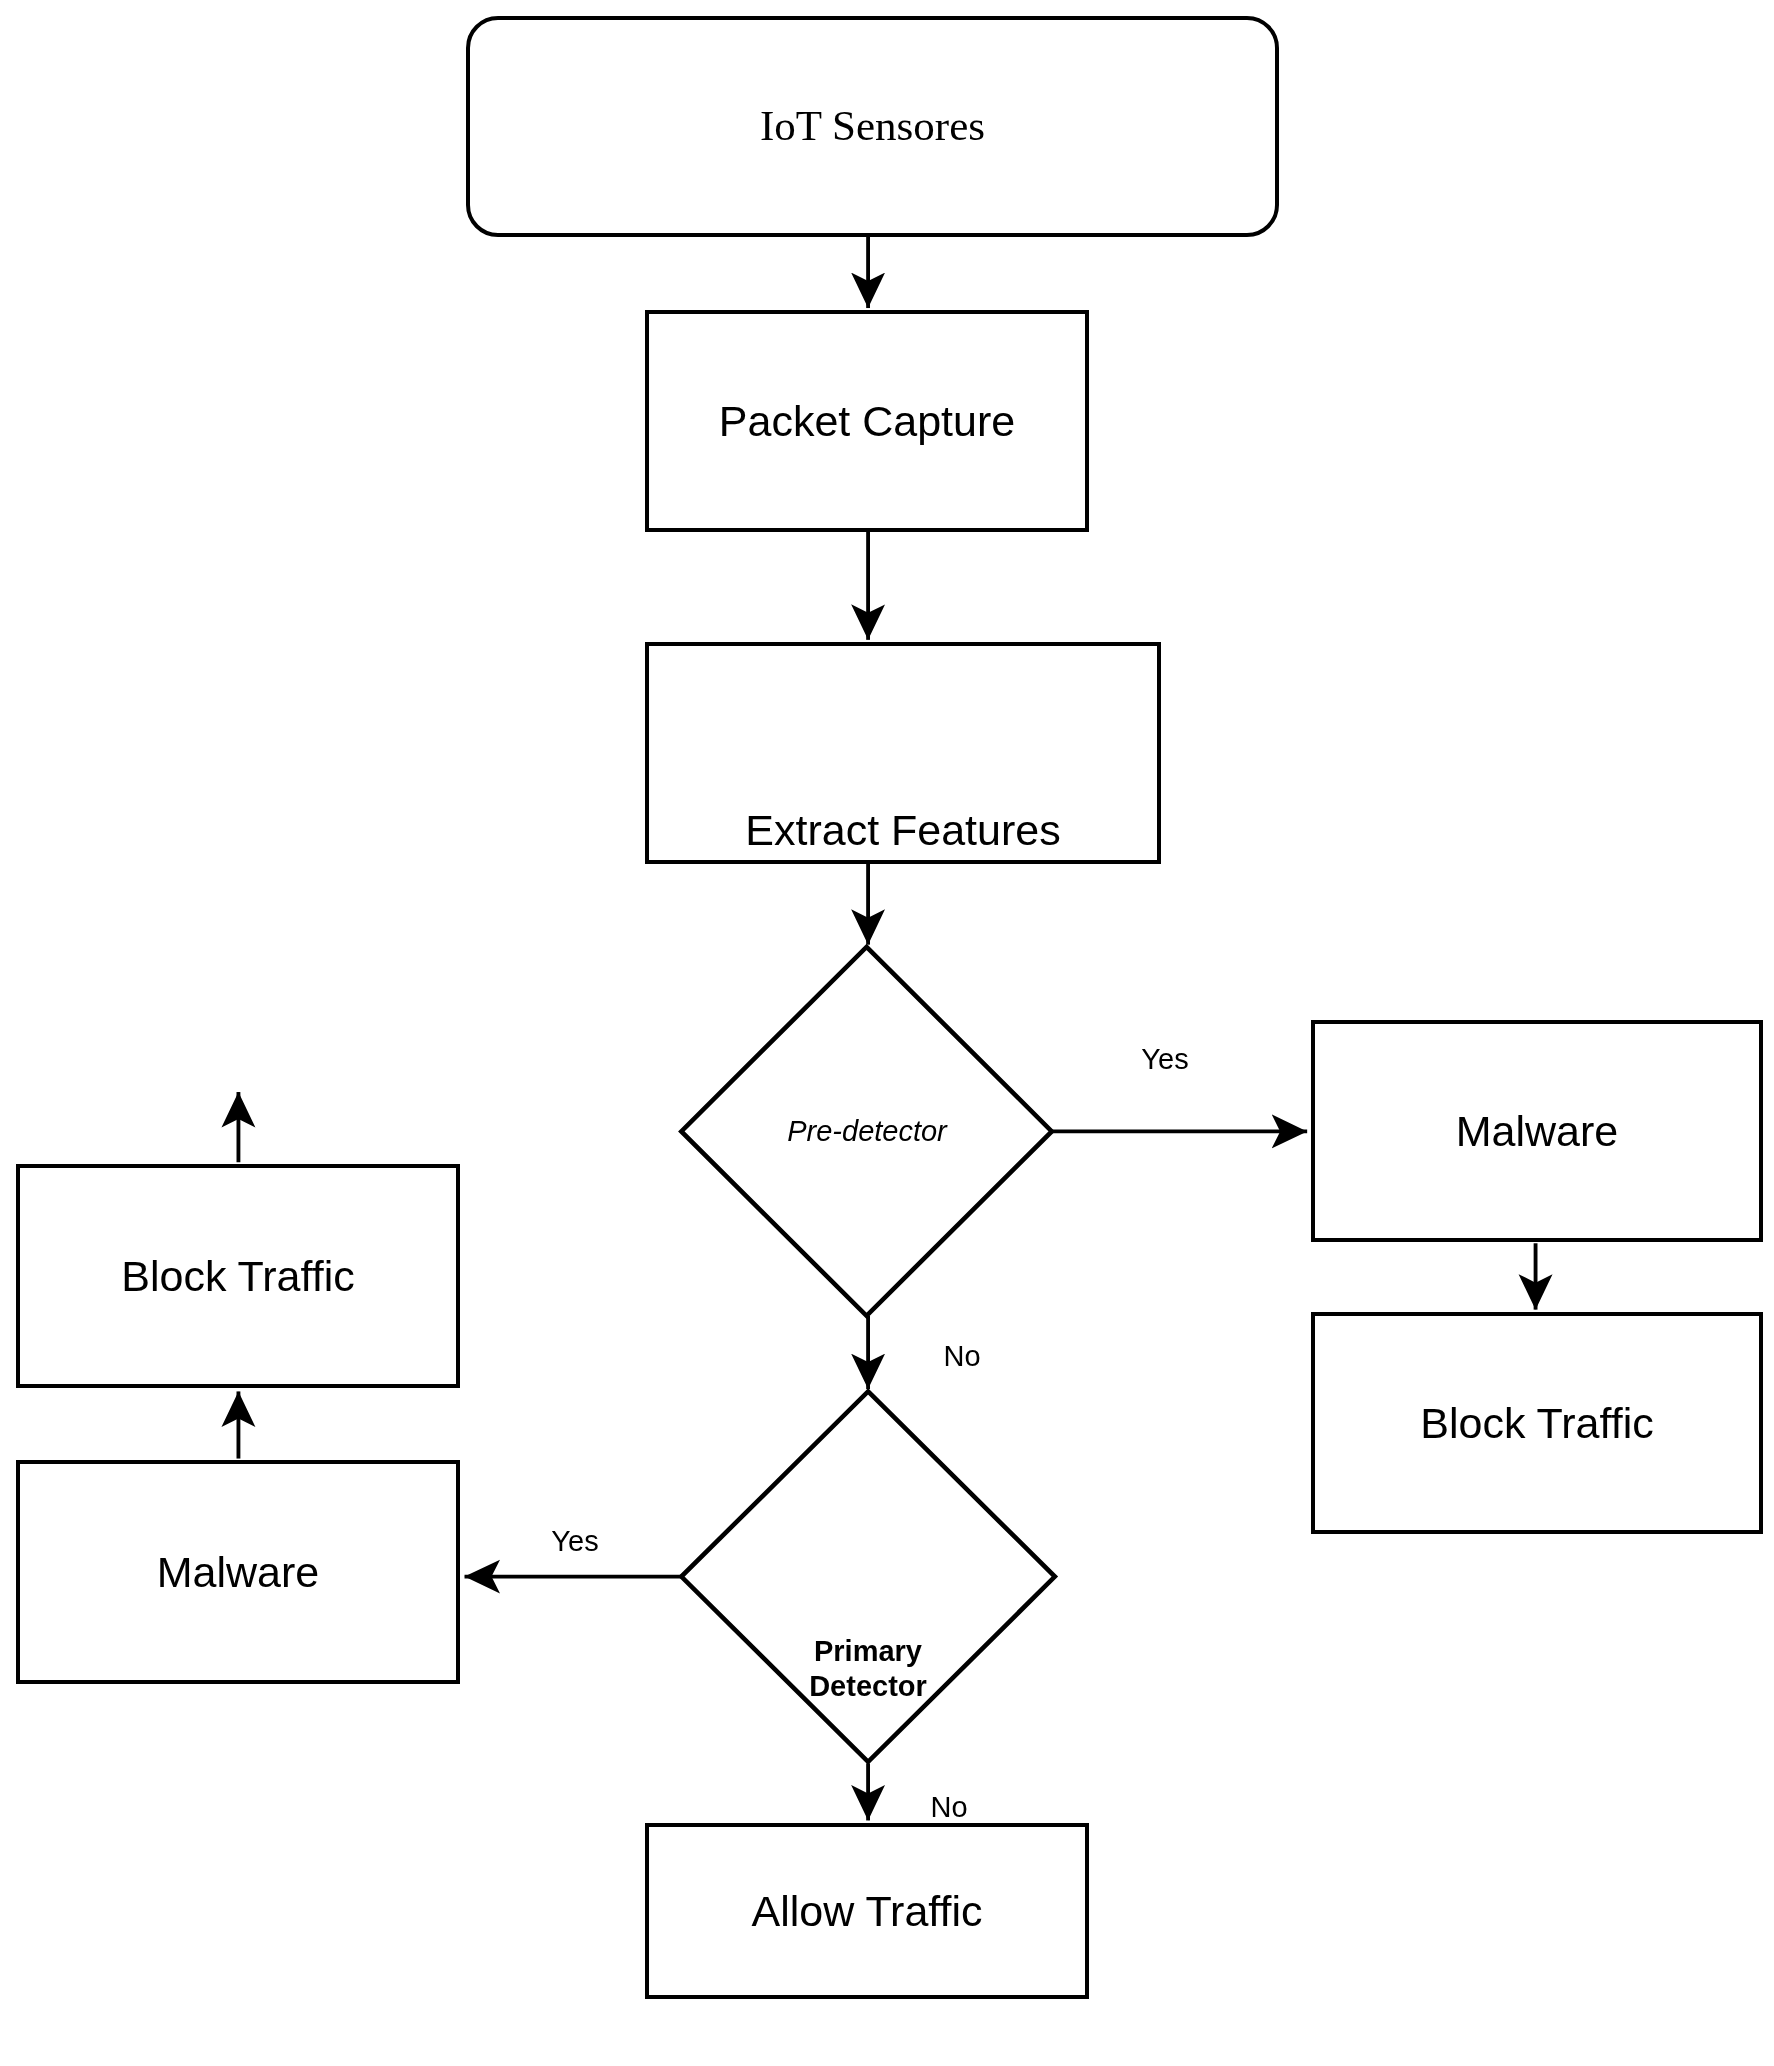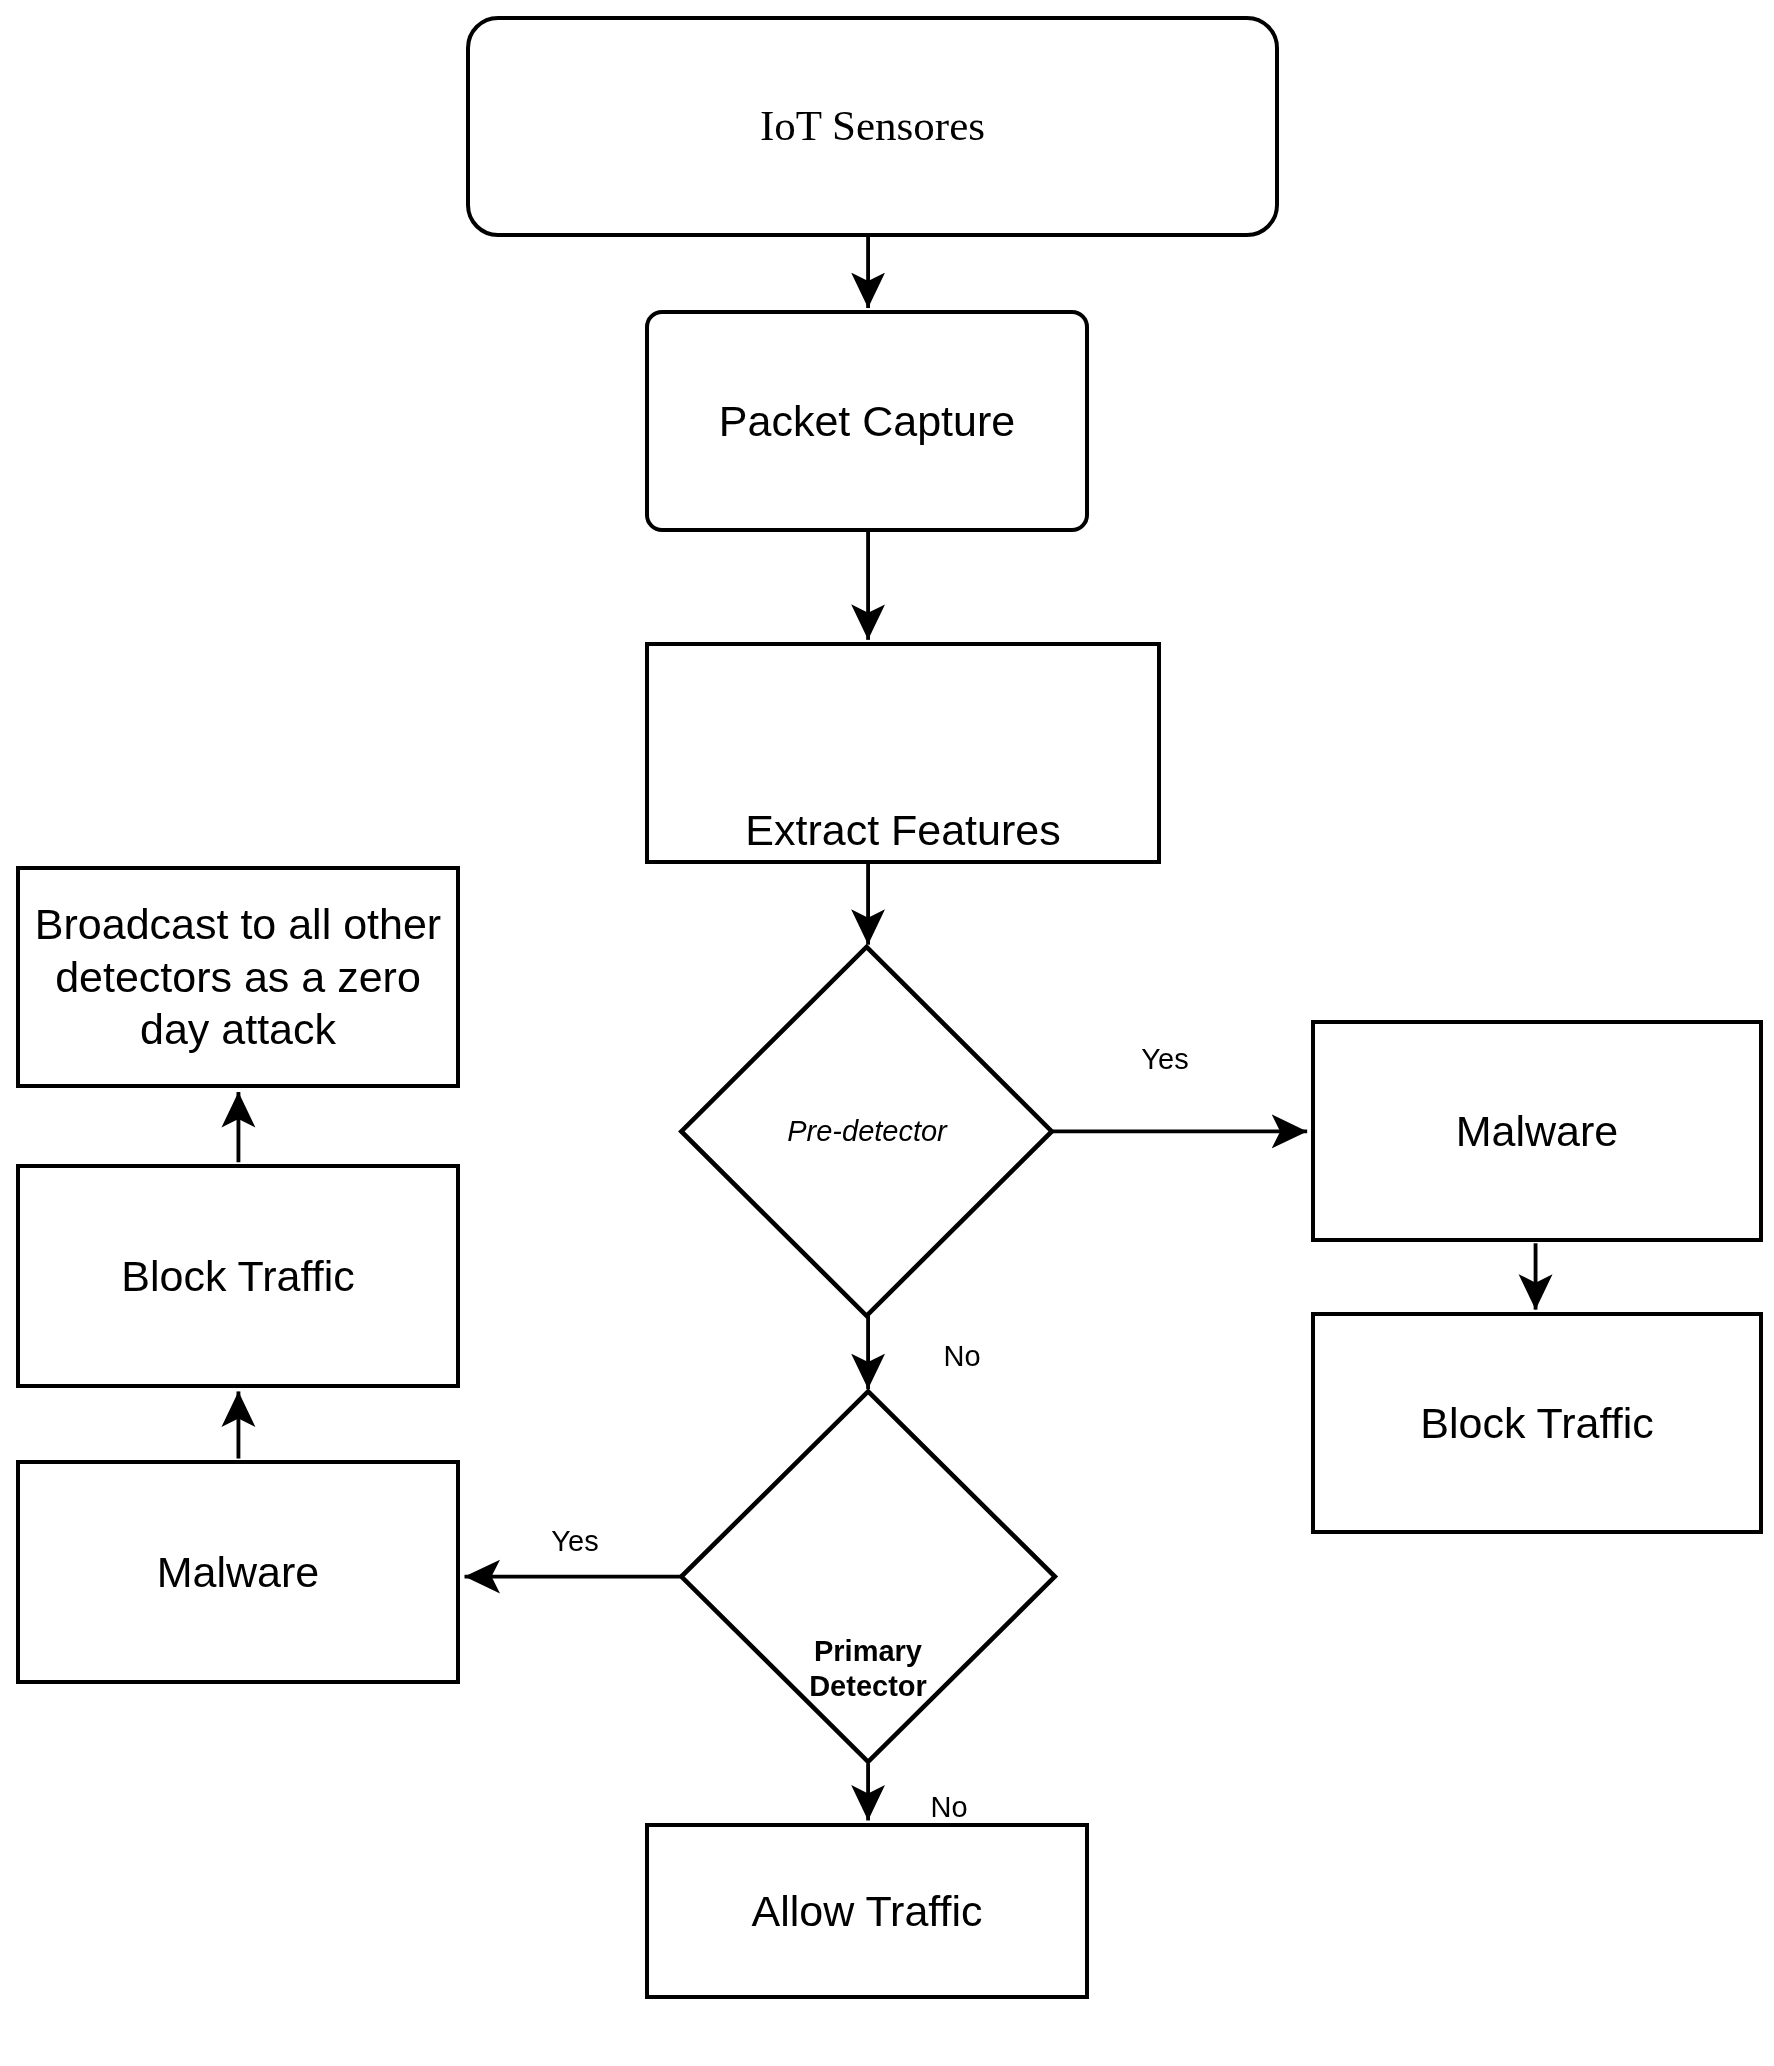--- a/index.html
+++ b/index.html
@@ -65,41 +65,36 @@
     <line x1="883" y1="2043" x2="602" y2="2043" stroke-width="5" marker-end="url(#arrow)"></line>
     <line x1="309" y1="1890" x2="309" y2="1803" stroke-width="5" marker-end="url(#arrow)"></line>
     <line x1="309" y1="1506" x2="309" y2="1415" stroke-width="5" marker-end="url(#arrow)"></line>
     <line x1="1125" y1="2285" x2="1125" y2="2359" stroke-width="5" marker-end="url(#arrow)"></line>
   </svg>
 
   <div class="node rounded" style="left:466px; top:16px; width:813px; height:221px;font-family:Liberation Serif, serif;">
     <span>IoT Sensores</span>
   </div>
 
-  <div class="node" style="left:645px; top:310px; width:444px; height:222px;border-radius:17px;">
+  <div class="node" style="left:645px; top:310px; width:444px; height:222px;">
     <span>Packet Capture</span>
   </div>
 
   <div class="node" style="left:645px; top:642px; width:516px; height:222px;align-items:flex-end;">
     <span>Extract Features</span>
   </div>
 
   <div class="node" style="left:1311px; top:1020px; width:452px; height:222px;">
     <span>Malware</span>
   </div>
 
   <div class="node" style="left:1311px; top:1312px; width:452px; height:222px;">
     <span>Block Traffic</span>
   </div>
 
-  <div class="node" style="left:16px; top:866px; width:444px; height:222px;">
-    <span>Broadcast to all other
-detectors as a zero
-day attack</span>
-  </div>
 
   <div class="node" style="left:16px; top:1164px; width:444px; height:224px;">
     <span>Block Traffic</span>
   </div>
 
   <div class="node" style="left:16px; top:1460px; width:444px; height:224px;">
     <span>Malware</span>
   </div>
 
   <div class="node" style="left:645px; top:1823px; width:444px; height:176px;">

